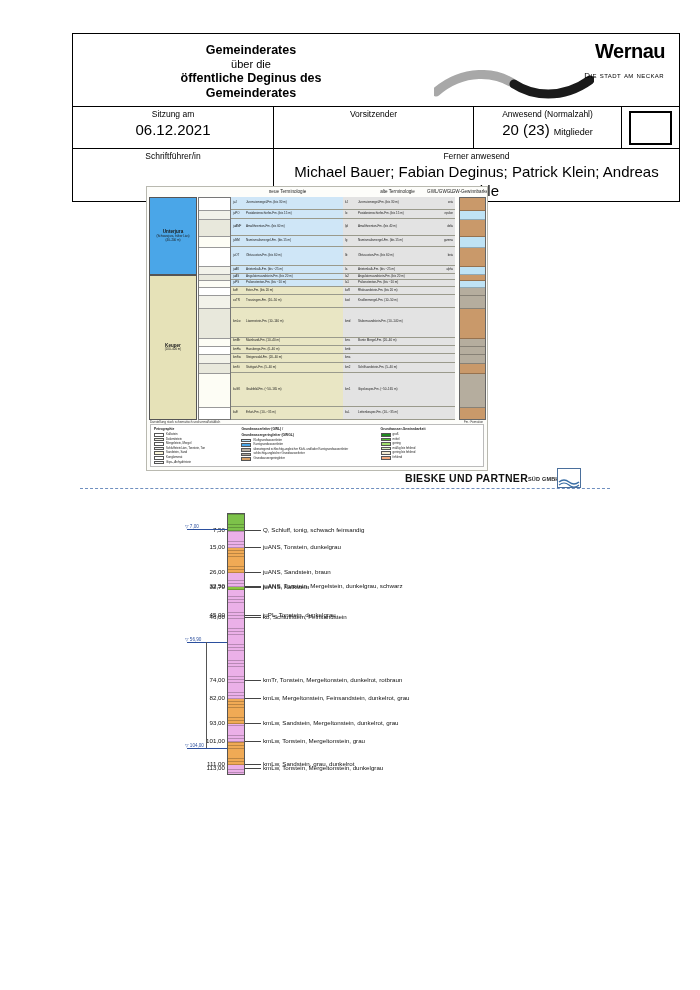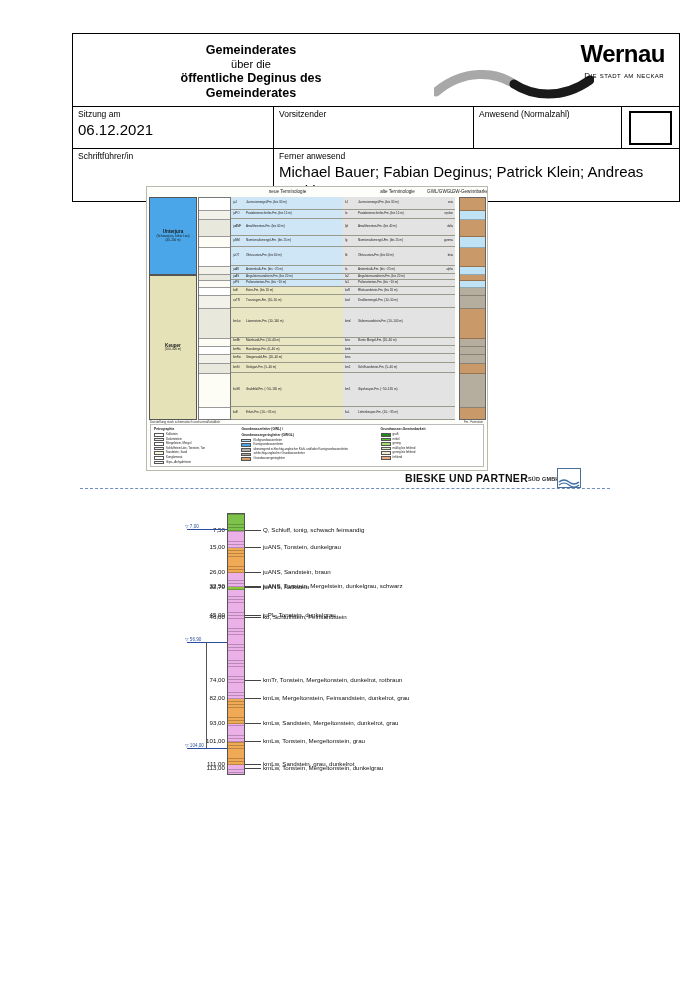--- a/index.html
+++ b/index.html
@@ -21,31 +21,31 @@
   .doc-header .titlerow { height:72px; display:flex; }
   .title-cell {
     flex:1; display:flex; flex-direction:column;
     align-items:center; justify-content:center; padding-top:4px;
   }
   .t-main { font-size:12.5px; font-weight:bold; line-height:15px; }
   .t-sub  { font-size:11px; font-weight:normal; line-height:13px; }
   .logo-cell { width:250px; position:relative; }
   .logo-word {
     position:absolute; right:14px; top:6px;
-    font-size:24px; font-weight:bold; letter-spacing:-0.5px;
+    font-size:20px; font-weight:bold; letter-spacing:-0.5px;
   }
   .logo-tag {
     position:absolute; right:15px; top:34px;
     font-size:9px; letter-spacing:0.4px;
     font-variant: small-caps; text-transform:lowercase;
   }
   .logo-tag::first-letter { font-size:11px; }
   .wave-wrap { position:absolute; right:85px; top:36px; width:160px; height:32px; }
 
-  .hrow { display:flex; border-top:1.2px solid #000; }
+  .hrow { display:flex; border-top:1.2px solid #000;text-align:center; }
   .hcell { border-left:1.2px solid #000; padding:2px 5px 1px 5px; }
   .hcell:first-child { border-left:none; }
   .lbl { font-size:8.5px; line-height:11px; }
   .val { font-size:15px; line-height:19px; }
   .val-sm { font-size:9px; }
   .c1 { width:200px; } .c2 { flex:1; } .c3 { width:148px; } .c4 { width:58px; }
   .row2 .c1 { width:200px; } .row2 .c2 { flex:1; }
   .blackbox { border:2.5px solid #000; margin:2px; height:34px; }
 
   
@@ -154,20 +154,24 @@
   <div class="hrow row1">
     <div class="hcell c1">
       <div class="lbl">Sitzung am</div>
       <div class="val">06.12.2021</div>
     </div>
     <div class="hcell c2">
       <div class="lbl">Vorsitzender</div>
     </div>
     <div class="hcell c3">
       <div class="lbl">Anwesend  (Normalzahl)</div>
+      <div class="val">
+        <span>20 (23)</span>
+        <span class="val-sm">Mitglieder</span>
+      </div>
     </div>
     <div class="hcell c4">
       <div class="blackbox"></div>
     </div>
   </div>
 
   <div class="hrow row2">
     <div class="hcell c1">
       <div class="lbl">Schriftführer/in</div>
     </div>

